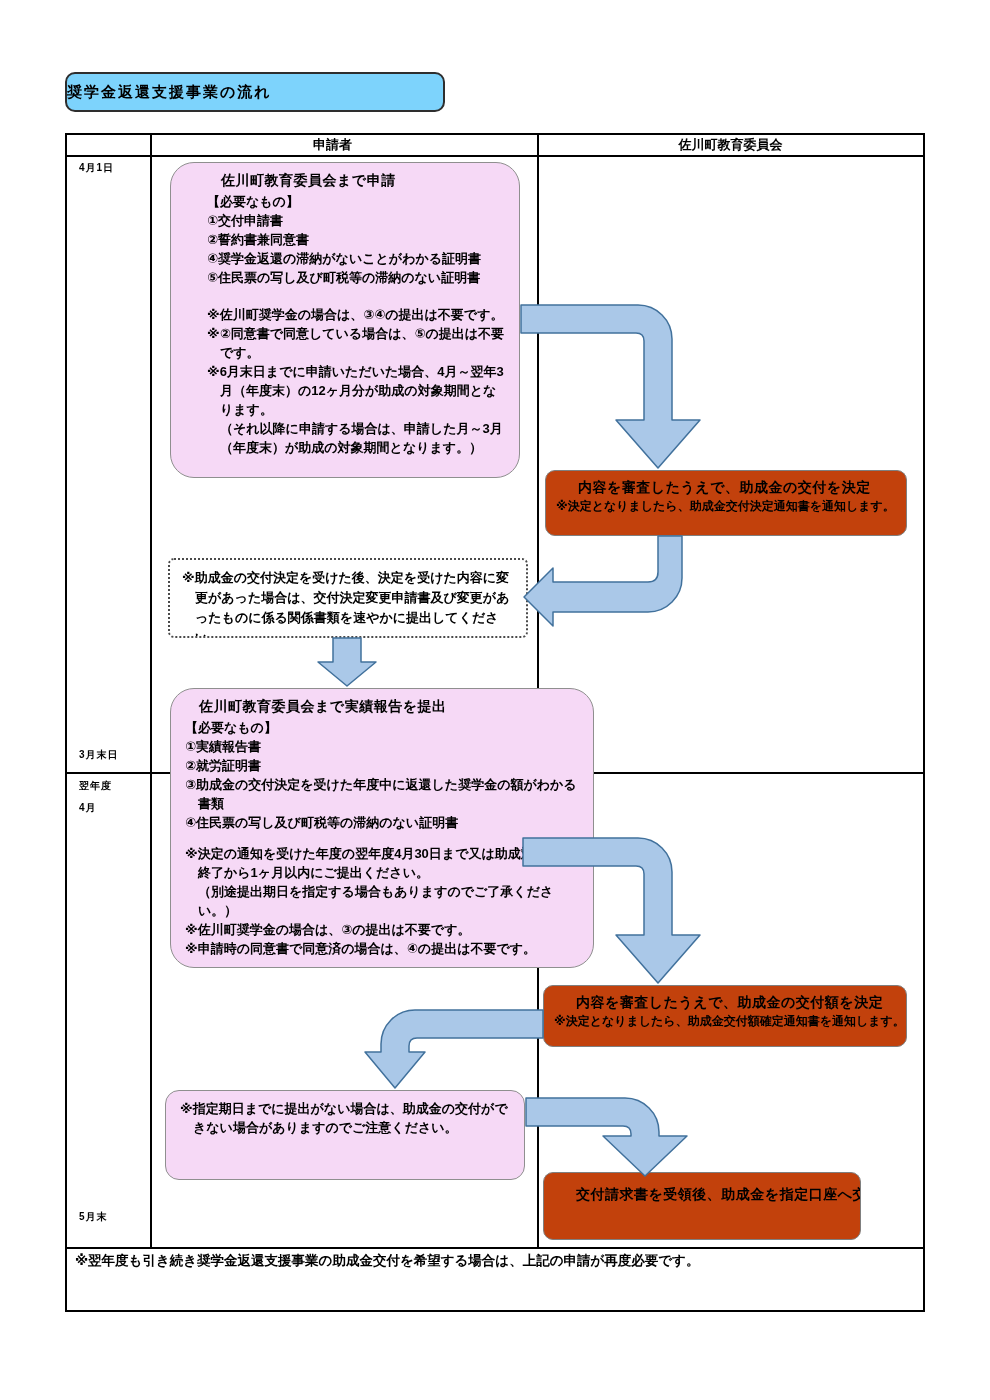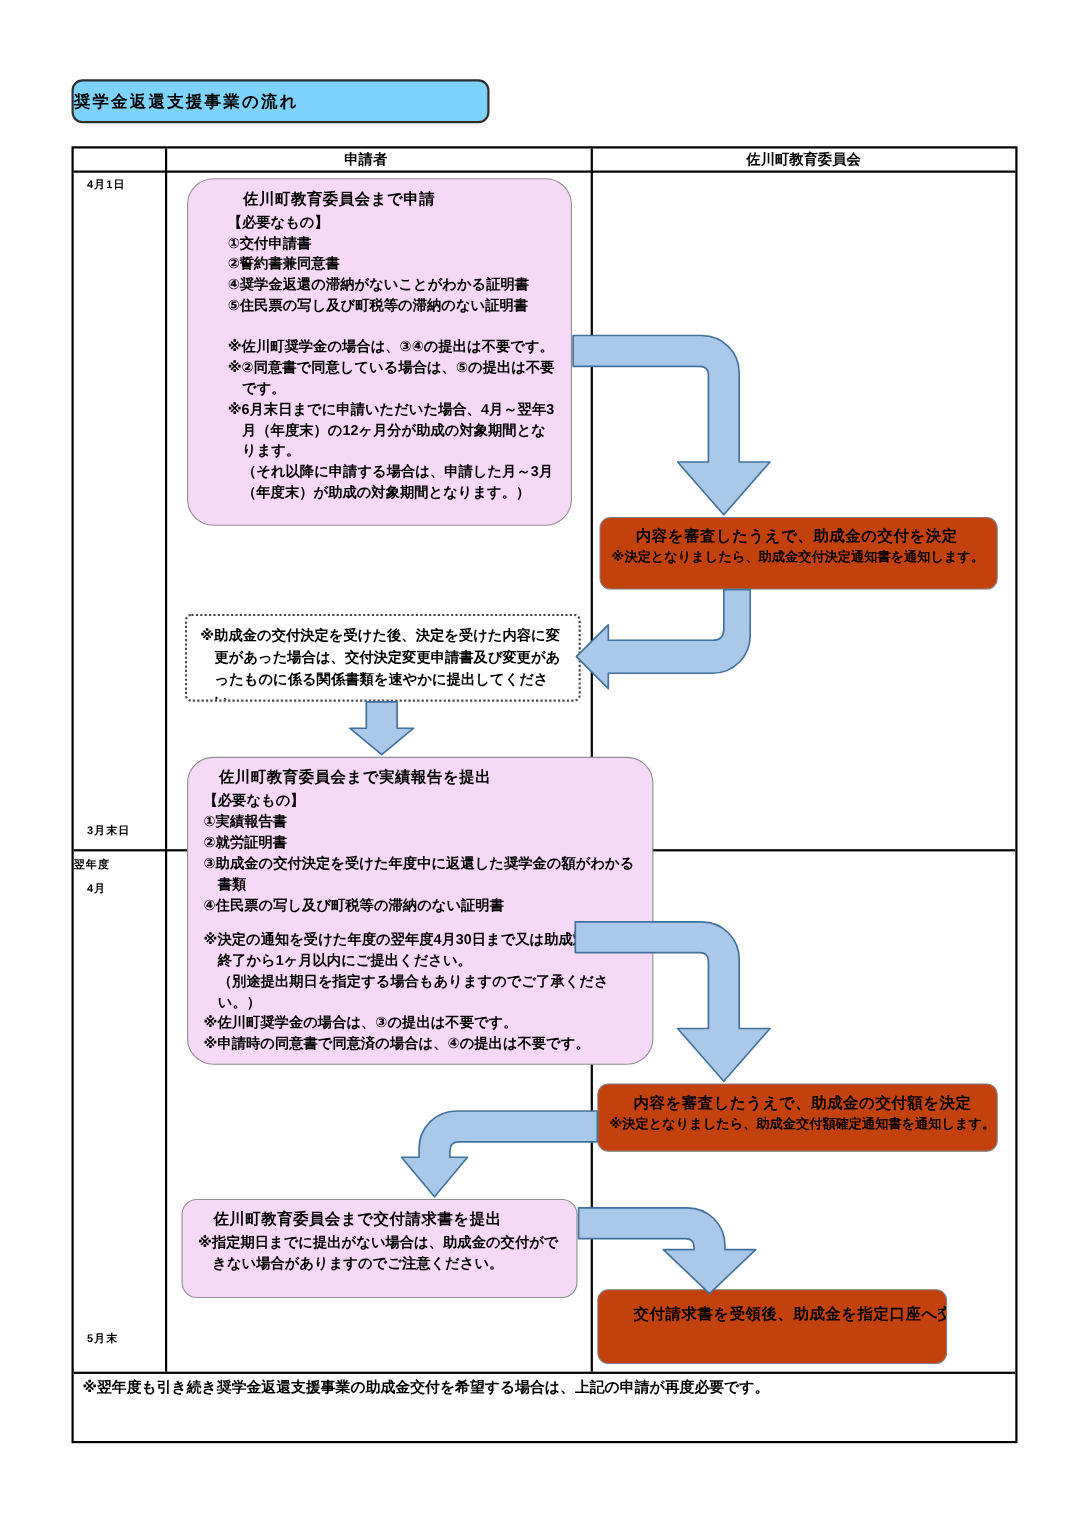--- a/index.html
+++ b/index.html
@@ -47,21 +47,21 @@
     <div class="line" style="left:83px;top:0;width:2px;height:1112px"></div>
     <div class="line" style="left:470px;top:0;width:2px;height:1112px"></div>
     <div class="line" style="left:0;top:637px;width:100%;height:2px"></div>
     <div class="line" style="left:0;top:1112px;width:100%;height:2px"></div>
 
     <div class="colhead" style="left:73px;width:385px;">申請者</div>
     <div class="colhead" style="left:472px;width:383px;">佐川町教育委員会</div>
 
     <div class="date" style="left:12px;top:26px;">4月1日</div>
     <div class="date" style="left:12px;top:613px;">3月末日</div>
-    <div class="date" style="left:0;top:644px;">翌年度</div>
+    <div class="date" style="left:12px;top:644px;">翌年度</div>
     <div class="date" style="left:12px;top:666px;">4月</div>
     <div class="date" style="left:12px;top:1075px;">5月末</div>
 
     <div class="footer-note" style="left:8px;top:1117px;">※翌年度も引き続き奨学金返還支援事業の助成金交付を希望する場合は、上記の申請が再度必要です。</div>
   </div>
 
   <div class="flowbox pink" style="left:170px;top:162px;width:350px;height:316px;padding-left:36px;">
     <div class="b-title">佐川町教育委員会まで申請</div>
     <div>【必要なもの】</div>
     <div class="hang">①交付申請書</div>
@@ -97,21 +97,20 @@
     <div class="hang">※佐川町奨学金の場合は、③の提出は不要です。</div>
     <div class="hang">※申請時の同意書で同意済の場合は、④の提出は不要です。</div>
   </div>
 
   <div class="flowbox green" style="left:543px;top:985px;width:364px;height:62px;">
     <div class="g-title">内容を審査したうえで、助成金の交付額を決定</div>
     <div class="g-note">※決定となりましたら、助成金交付額確定通知書を通知します。</div>
   </div>
 
   <div class="flowbox pink pink-sm" style="left:165px;top:1090px;width:360px;height:90px;">
-    <div class="b-title">佐川町教育委員会まで交付請求書を提出</div>
     <div class="hang">※指定期日までに提出がない場合は、助成金の交付ができない場合がありますのでご注意ください。</div>
   </div>
 
   <div class="flowbox green" style="left:543px;top:1172px;width:318px;height:68px;padding-top:12px;">
     <div class="g-title">交付請求書を受領後、助成金を指定口座へ交付</div>
   </div>
 
   <svg class="arrows" width="990" height="1400" viewBox="0 0 990 1400">
     <path d="M521,305 H638 A34,34 0 0 1 672,339 V420 H700 L658,468 L616,420 H644 V341 Q644,333 636,333 H521 Z"></path>
     <path d="M658,536 V572 Q658,582 648,582 H553 V568 L524,597 L553,626 V612 H648 A34,34 0 0 0 682,578 V536 Z"></path>

